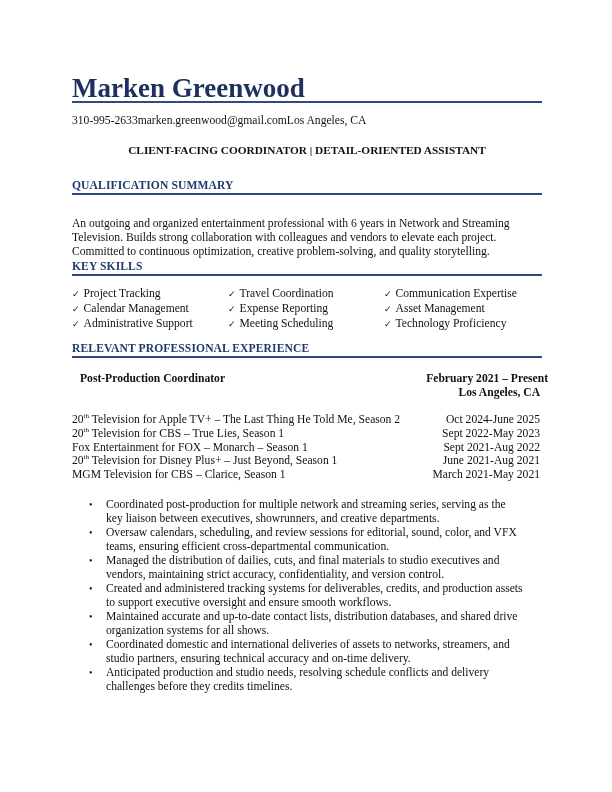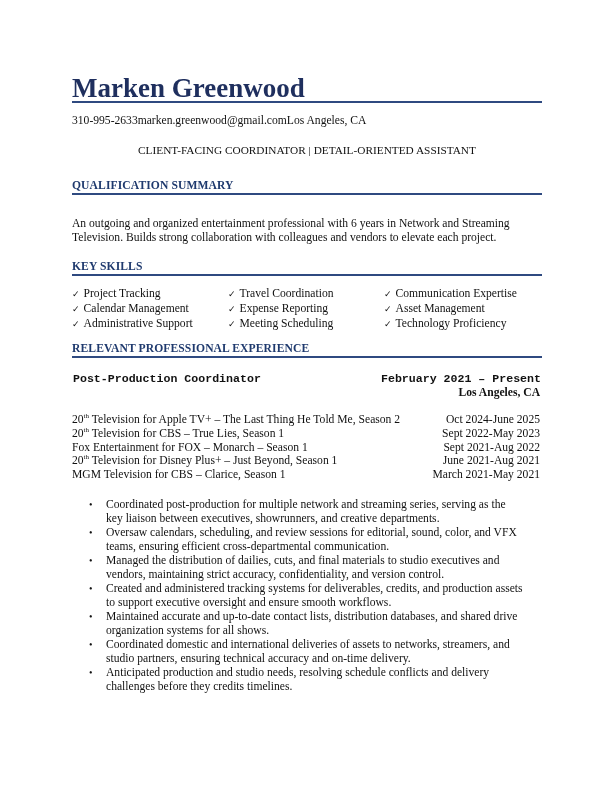--- a/index.html
+++ b/index.html
@@ -5,29 +5,29 @@
   html, body { margin: 0; padding: 0; background: #ffffff; }
   body { width: 612px; height: 792px; position: relative; overflow: hidden;
          font-family: "Liberation Serif", serif; color: #111111; }
   .page { position: absolute; left: 72px; top: 0; width: 470px; }
   .name { position: absolute; top: 72px; left: 0; width: 470px; 
           font-size: 27px; font-weight: bold; color: #1f2f5e; line-height: 32px; }
   .rule { position: absolute; left: 0; width: 470px; height: 2px; background: #2f4a80; }
   .contact { position: absolute; top: 106px; left: 0; width: 470px; font-size: 11.6px;
              display: flex; line-height: 14px; margin-top: 8px; }
   .headline { position: absolute; top: 143px; left: 0; width: 470px; text-align: center;
-              font-size: 11.3px; font-weight: normal; line-height: 14px; }
+              font-size: 11.3px; font-weight: bold; line-height: 14px; }
   .sec-title { position: absolute; left: 0; font-size: 11.6px; font-weight: bold;
                color: #1f3a6e; line-height: 14px; letter-spacing: 0.1px; }
   .para { position: absolute; left: 0; width: 470px; font-size: 11.6px; line-height: 13.8px; margin-top: 8px; }
   .skills { position: absolute; left: 0; top: 287px; width: 470px; display: grid;
             grid-template-columns: 156px 156px 158px; font-size: 11.6px; line-height: 13.8px; }
   .skill span.chk { margin-right: 4px; font-family: "DejaVu Sans", sans-serif; font-size: 9px; }
-  .job-row { position: absolute; left: 1px; width: 470px; display: flex;
-             justify-content: space-between; font-size: 11.6px; font-weight: bold; line-height: 14px; font-family: Liberation Mono, monospace; }
+  .job-row { position: absolute; left: 8px; width: 470px; display: flex;
+             justify-content: space-between; font-size: 11.6px; font-weight: bold; line-height: 14px; }
   .job-loc { position: absolute; right: 2px; font-size: 11.6px; font-weight: bold; line-height: 14px; }
   .credits { position: absolute; left: 0; top: 413px; width: 470px; font-size: 11.6px; line-height: 13.8px; text-align: center; }
   .credit { display: flex; justify-content: space-between; padding-right: 2px; }
   .credit sup { font-size: 7px; line-height: 0; }
   .bullets { position: absolute; left: 0; top: 498px; width: 470px; margin: 0; padding: 0;
              list-style: none; font-size: 11.6px; line-height: 14px; }
   .bullets li { position: relative; padding-left: 34px; }
   .bullets li .dot { position: absolute; left: 17px; top: 0; font-size: 10px; }
 </style>
 </head>
@@ -41,20 +41,21 @@
     <span>marken.greenwood@gmail.com</span>
     <span>Los Angeles, CA</span>
   </div>
   <div class="headline">CLIENT-FACING COORDINATOR | DETAIL-ORIENTED ASSISTANT</div>
 
   <div class="sec-title" style="top:179px">QUALIFICATION SUMMARY</div>
   <div class="rule" style="top:193px"></div>
   <div class="para" style="top:209px">
     <div>An outgoing and organized entertainment professional with 6 years in Network and Streaming</div>
     <div>Television.  Builds strong collaboration with colleagues and vendors to elevate each project.</div>
+    <div>Committed to continuous optimization, creative problem-solving, and quality storytelling.</div>
   </div>
 
   <div class="sec-title" style="top:260px">KEY SKILLS</div>
   <div class="rule" style="top:274px"></div>
   <div class="skills">
     <div class="skill"><span class="chk">✓</span><span>Project Tracking</span></div>
     <div class="skill"><span class="chk">✓</span><span>Travel Coordination</span></div>
     <div class="skill"><span class="chk">✓</span><span>Communication Expertise</span></div>
     <div class="skill"><span class="chk">✓</span><span>Calendar Management</span></div>
     <div class="skill"><span class="chk">✓</span><span>Expense Reporting</span></div>

